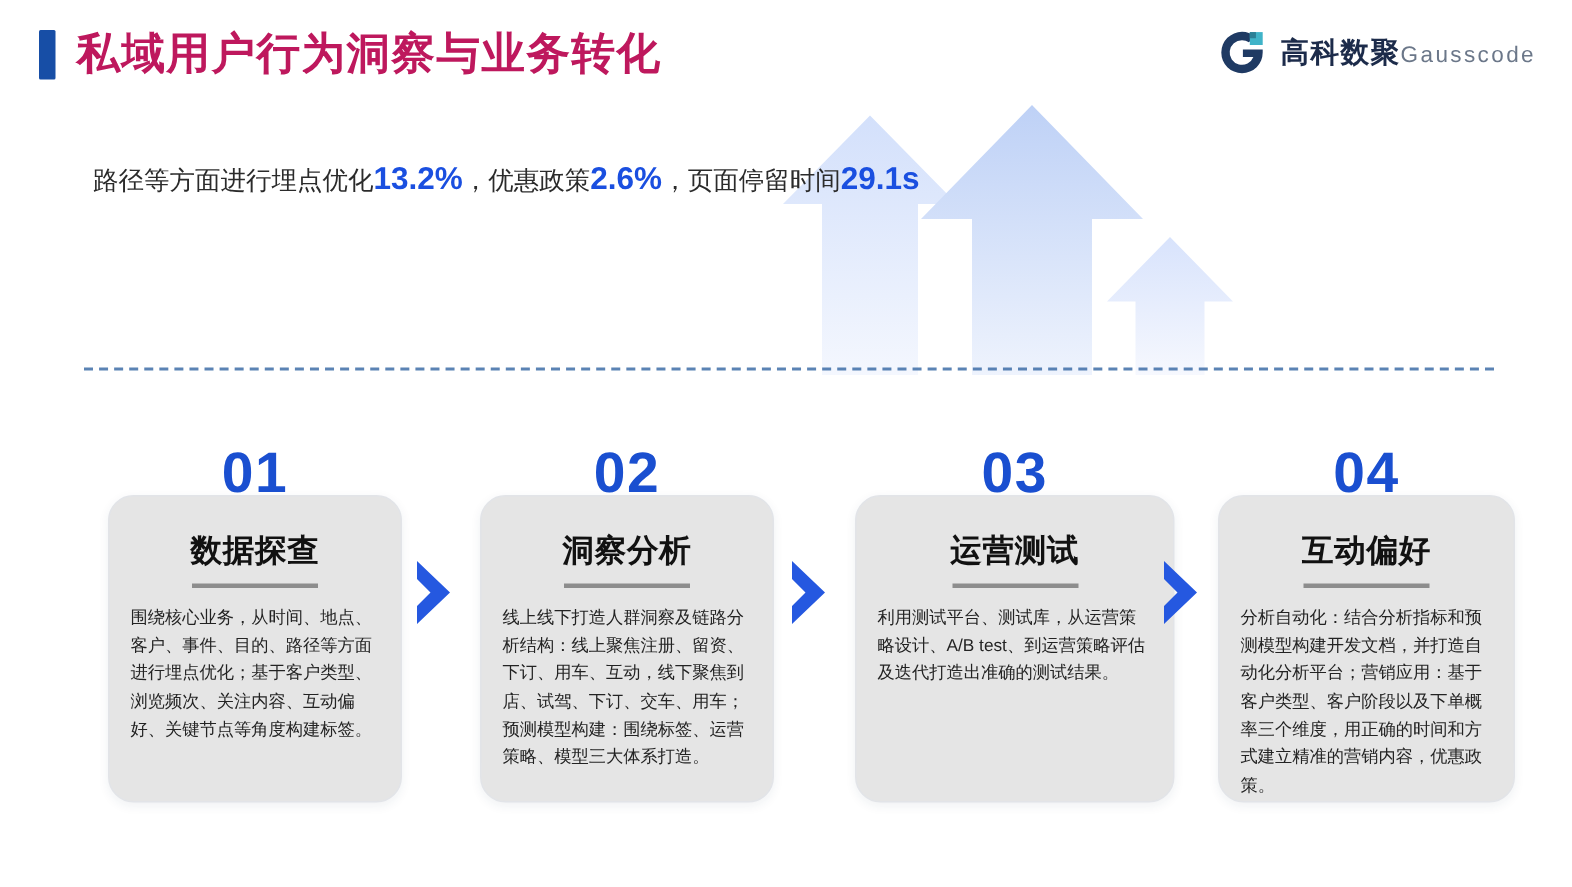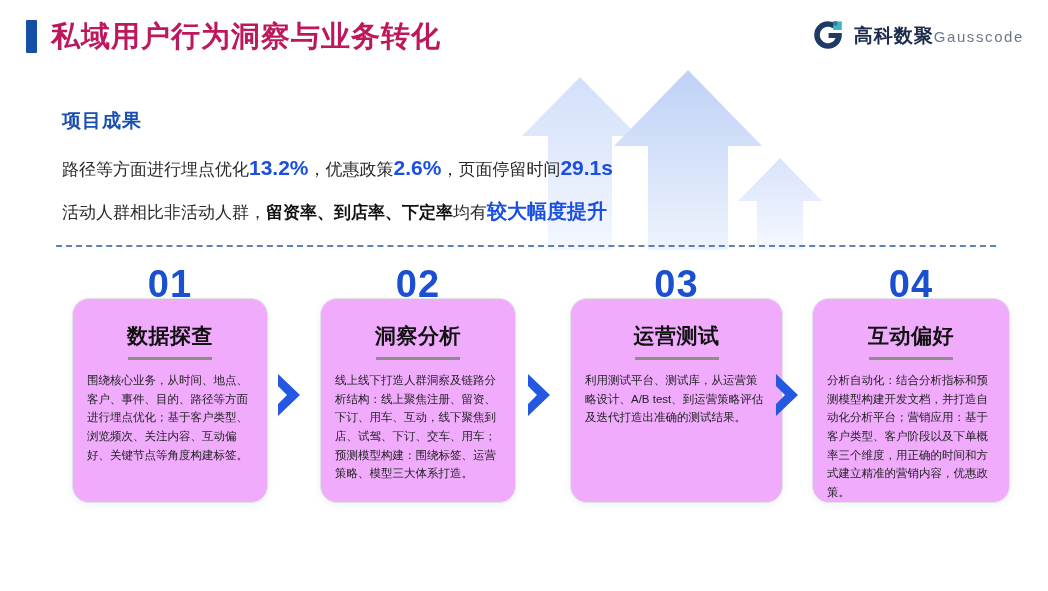--- a/index.html
+++ b/index.html
@@ -141,28 +141,29 @@
     top: 268px;
     width: 1048px;
     height: 270px;
   }
   .step {
     position: absolute;
     top: 30px;
   }
   .step-card {
     position: relative;
-    background: #f0abfc;
+    background: #e5e5e5;
     border: 1px solid #e2e4e8;
     border-radius: 17px;
     box-shadow: 0 2px 7px rgba(30,50,90,.07);
     height: 205px;
     box-sizing: border-box;
     padding: 26px 14px 10px 14px;
     text-align: center;
+    margin-top: 32px;
   }
   .step-num {
     position: absolute;
     top: -34px;
     left: 0;
     width: 100%;
     text-align: center;
     font-size: 38px;
     font-weight: bold;
     color: #1a4fd0;
@@ -244,29 +245,25 @@
       <path d="M688 0 L762 76 L728 76 L728 180 L648 180 L648 76 L614 76 Z" fill="url(#gBig)"></path>
     </g>
 
     <g>
       <path d="M780 88 L822 131 L803 131 L803 180 L757 180 L757 131 L738 131 Z" fill="url(#gSmall2)"></path>
     </g>
   </svg>
 </div>
 
 <div class="results">
-  <div class="results-heading">项目成果</div>
 
   <div class="result-line">
     <span>路径等方面进行埋点优化</span><span class="hl">13.2%</span><span>，优惠政策</span><span class="hl">2.6%</span><span>，页面停留时间</span><span class="hl">29.1s</span>
   </div>
 
-  <div class="result-line">
-    <span>活动人群相比非活动人群，</span><span class="bold-dark">留资率、到店率、下定率</span><span>均有</span><span class="hl-phrase">较大幅度提升</span>
-  </div>
 </div>
 
 <div class="divider"></div>
 
 <div class="steps">
 
   <div class="step" style="left:72px; width:196px;">
     <div class="step-card">
       <div class="step-num">01</div>
       <div class="step-title">数据探查</div>

